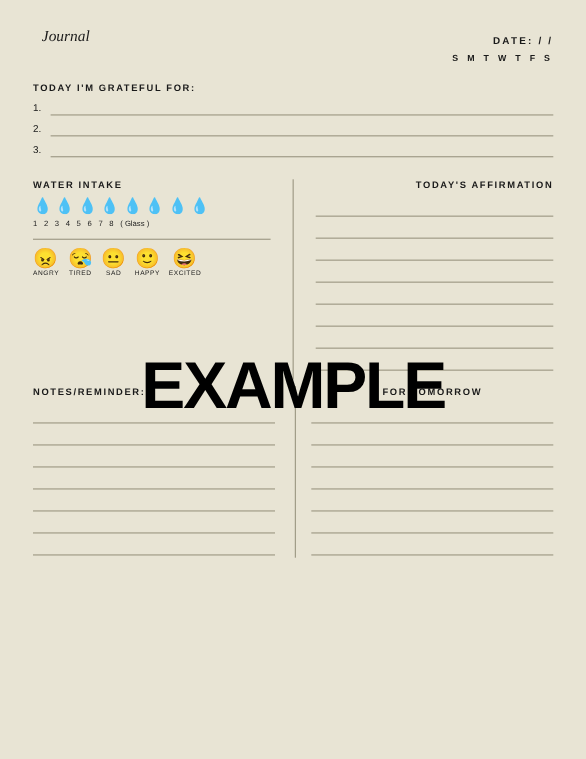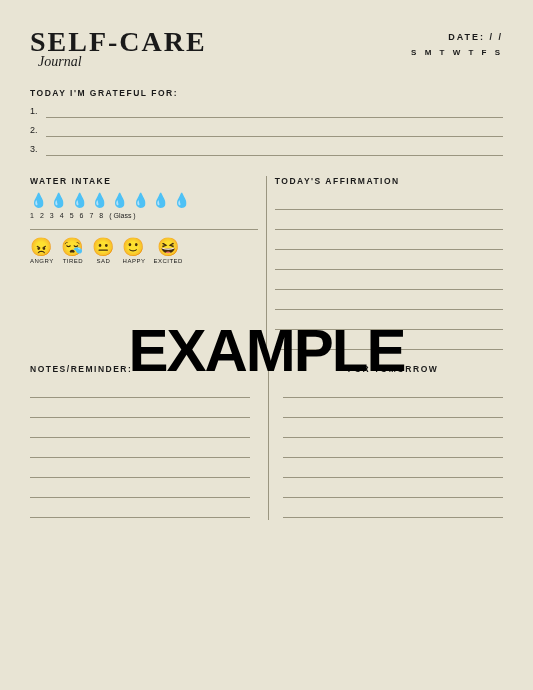--- a/index.html
+++ b/index.html
@@ -119,21 +119,21 @@
 
     .underline {
       flex: 1;
       border-bottom: 0.5px solid #9a9580;
       height: 14px;
     }
 
     
     .two-col {
       display: flex;
-      gap: 8px;
+      gap: 20px;
       margin-top: 4px;
     }
 
     .col-left {
       flex: 1;
     }
 
     .col-right {
       flex: 1;
     }
@@ -202,20 +202,21 @@
     .mood-label {
       font-size: 6px;
       letter-spacing: 0.5px;
       font-family: Arial, sans-serif;
       color: #1a1a1a;
     }
 
     
     .affirmation-section {
       margin-bottom: 8px;
+      text-align: right;
     }
 
     .affirmation-lines {
       margin-top: 4px;
     }
 
     .aff-line {
       border-bottom: 0.5px solid #9a9580;
       height: 18px;
       margin-bottom: 2px;
@@ -258,21 +259,20 @@
   </style>
 </head>
 <body>
 
 <div class="page">
 
   <div class="example-watermark">EXAMPLE</div>
 
   <div class="header">
     <div class="logo-area">
-      <div class="logo-main">SELF-CARE</div>
       <div class="logo-sub">Journal</div>
     </div>
     <div class="date-area">
       <div class="date-label">DATE:   /   /</div>
       <div class="days-row">S  M  T  W  T  F  S</div>
     </div>
   </div>
 
   <div class="grateful-section">
     <div class="section-label">TODAY I'M GRATEFUL FOR:</div>

